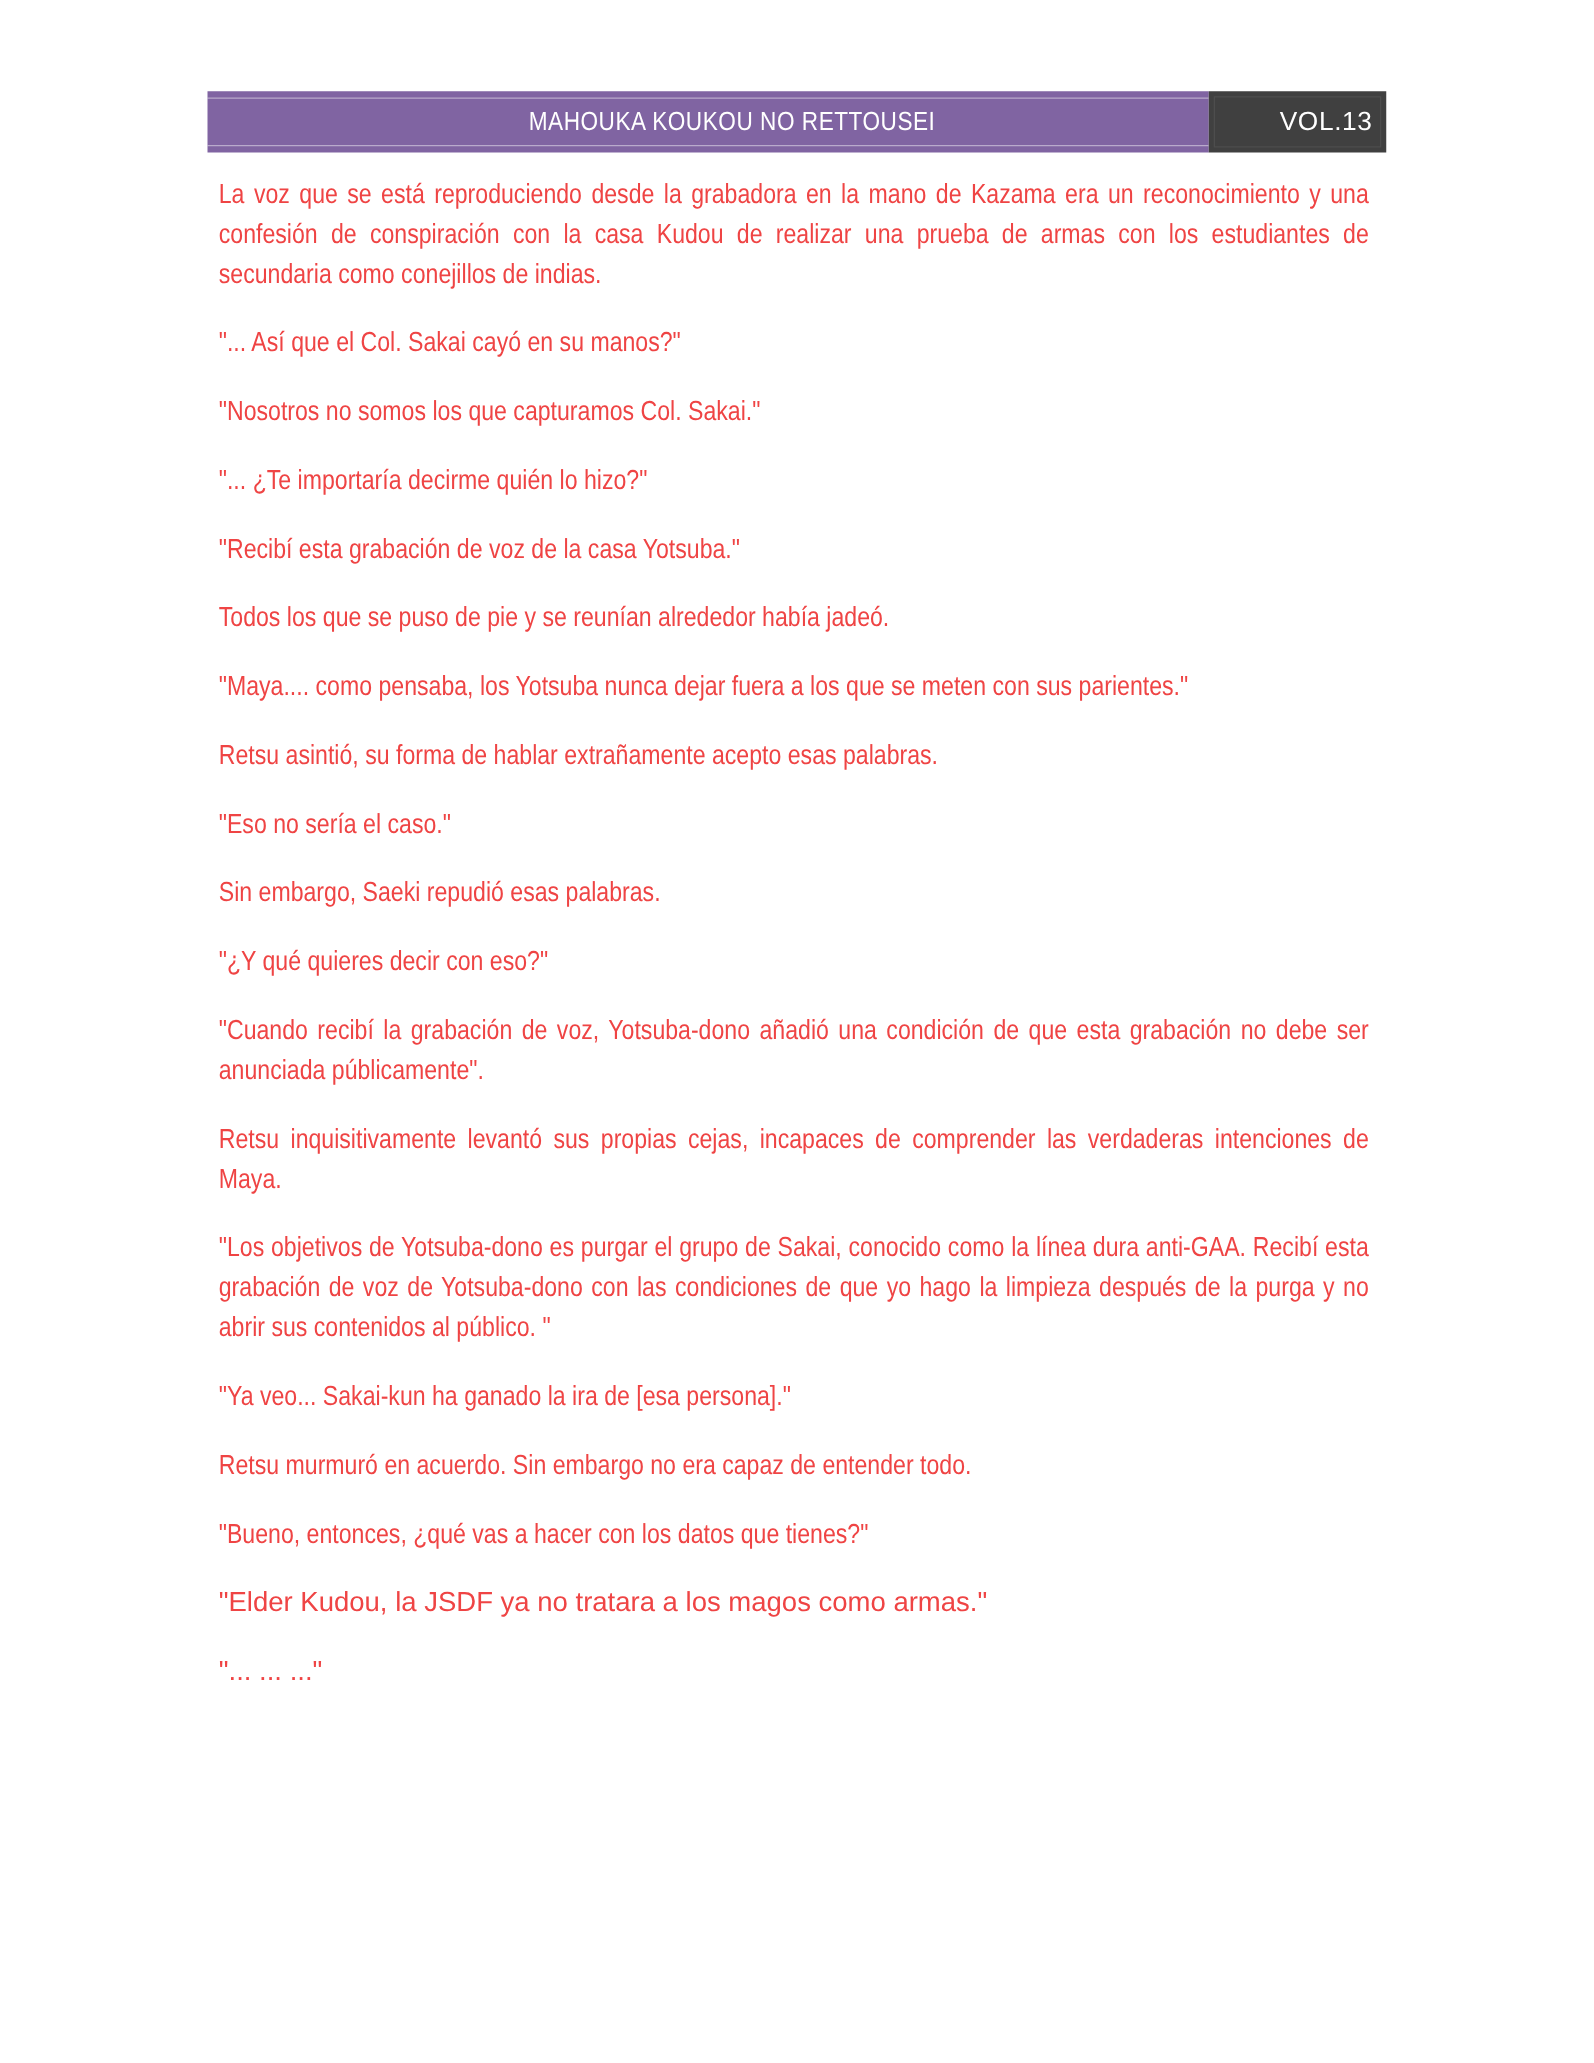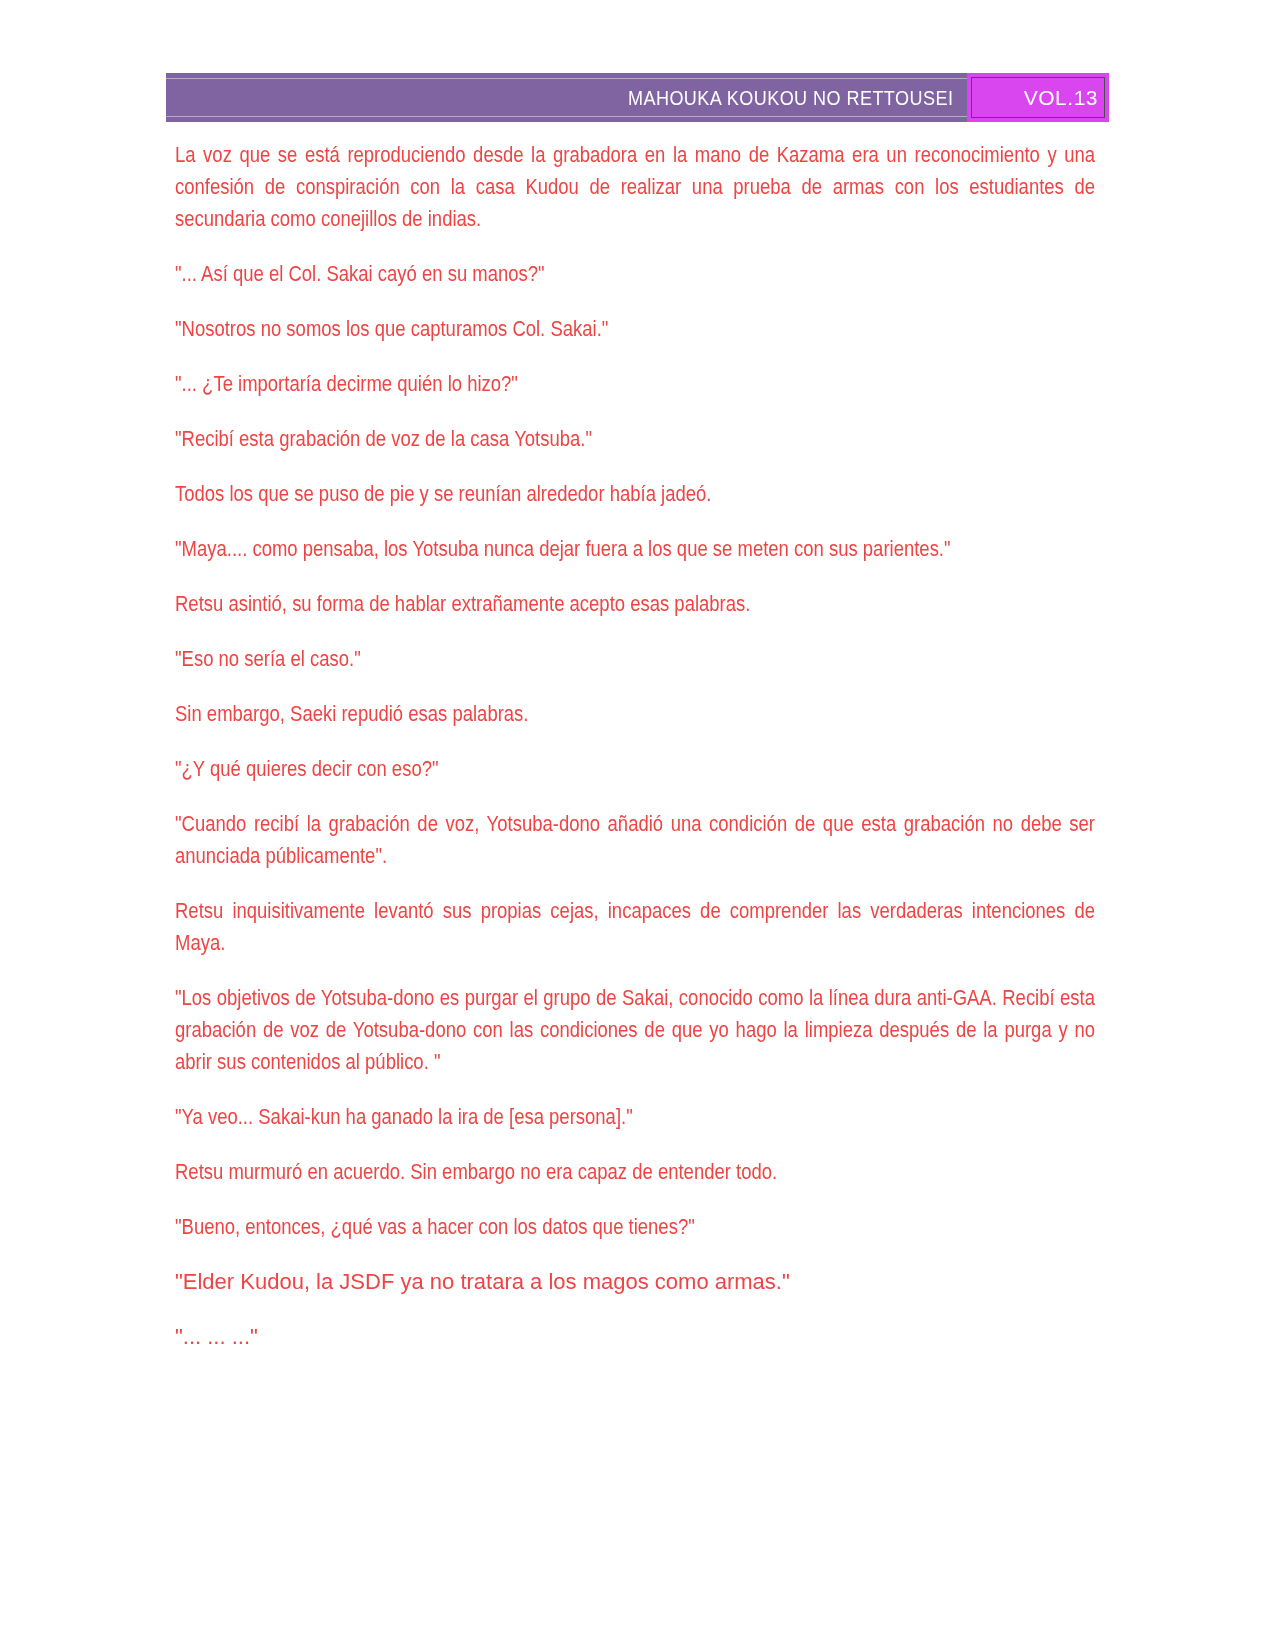--- a/index.html
+++ b/index.html
@@ -24,21 +24,21 @@
     width: 943px;
     height: 49px;
     display: flex;
   }
   .bar-purple {
     flex: 1;
     position: relative;
     background: #8064A2;
     display: flex;
     align-items: center;
-    justify-content: flex-end;
+    justify-content: center;
   }
   .bar-purple::before,
   .bar-purple::after {
     content: "";
     position: absolute;
     left: 0;
     right: 0;
     height: 1px;
     background: rgba(255,255,255,0.45);
   }
@@ -49,21 +49,21 @@
     font-size: 21px;
     letter-spacing: 0.5px;
     white-space: nowrap;
     transform: scaleX(0.86);
     transform-origin: 100% 50%;
     margin-right: 14px;
   }
   .bar-vol {
     position: relative;
     width: 142px;
-    background: #d946ef;
+    background: #404040;
     color: #ffffff;
     display: flex;
     align-items: center;
     justify-content: flex-end;
     box-sizing: border-box;
     padding-right: 11px;
     font-size: 21px;
     letter-spacing: 0.5px;
   }
   .bar-vol::before {

